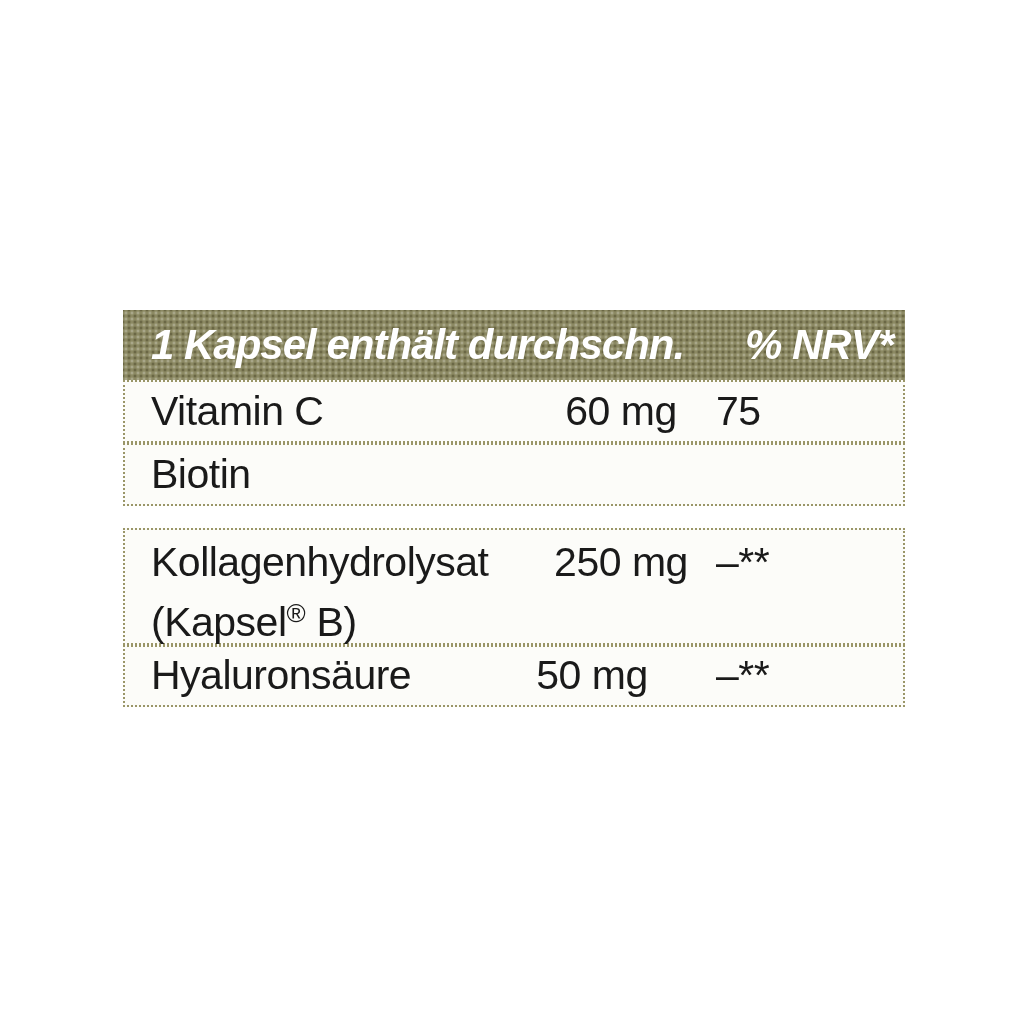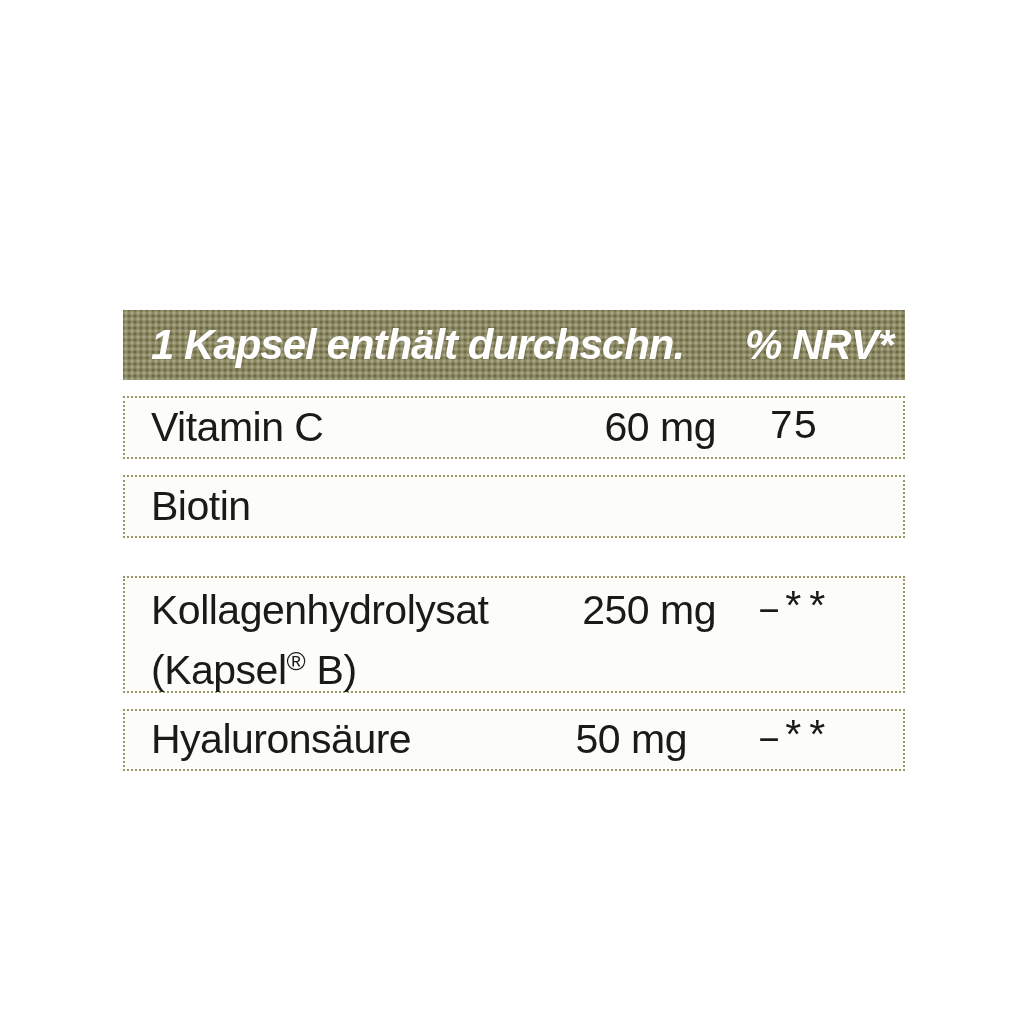--- a/index.html
+++ b/index.html
@@ -44,30 +44,30 @@
     font-weight: bold;
     font-size: 42px;
     letter-spacing: -1px;
     text-shadow: 0 0 2px rgba(90,86,50,0.35);
   }
   .row {
     display: grid;
     grid-template-columns: 1fr 190px 187px;
     align-items: center;
     height: 63px;
-    margin-top: 16px;
+    margin-top: 0;
     border: 2px dotted var(--border-color);
     background: var(--row-bg);
     font-size: 41px;
     letter-spacing: -0.5px;
     line-height: 1.1;
   }
   .row .name   { padding-left: 26px; text-align: left; }
-  .row .amount { text-align: right; }
-  .row .nrv    { text-align: center; padding-right: 33px; font-family: Liberation Mono, monospace; }
+  .row .amount { text-align: center; }
+  .row .nrv    { text-align: left; padding-right: 33px; }
   .section-gap { height: 22px; background: var(--page-bg); }
   .row.tall {
     height: 117px;
     align-items: start;
     padding-top: 7px;
   }
   .row.tall .name, .row.tall .amount, .row.tall .nrv { line-height: 51px; }
   .row.short { height: 62px; gap: 29px; }
   .reg-mark {
     font-size: 26px;

